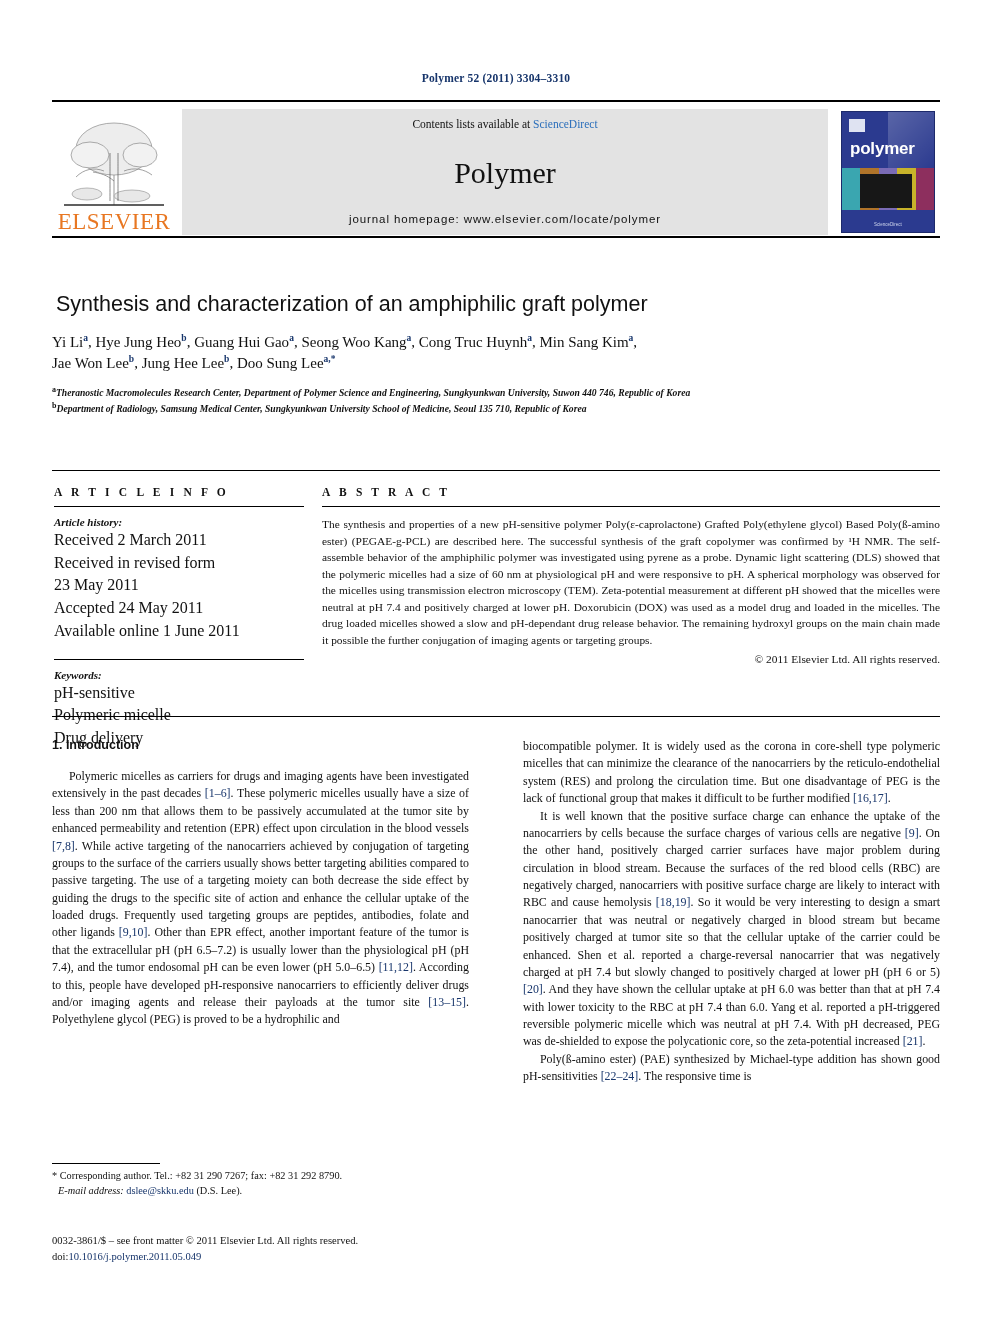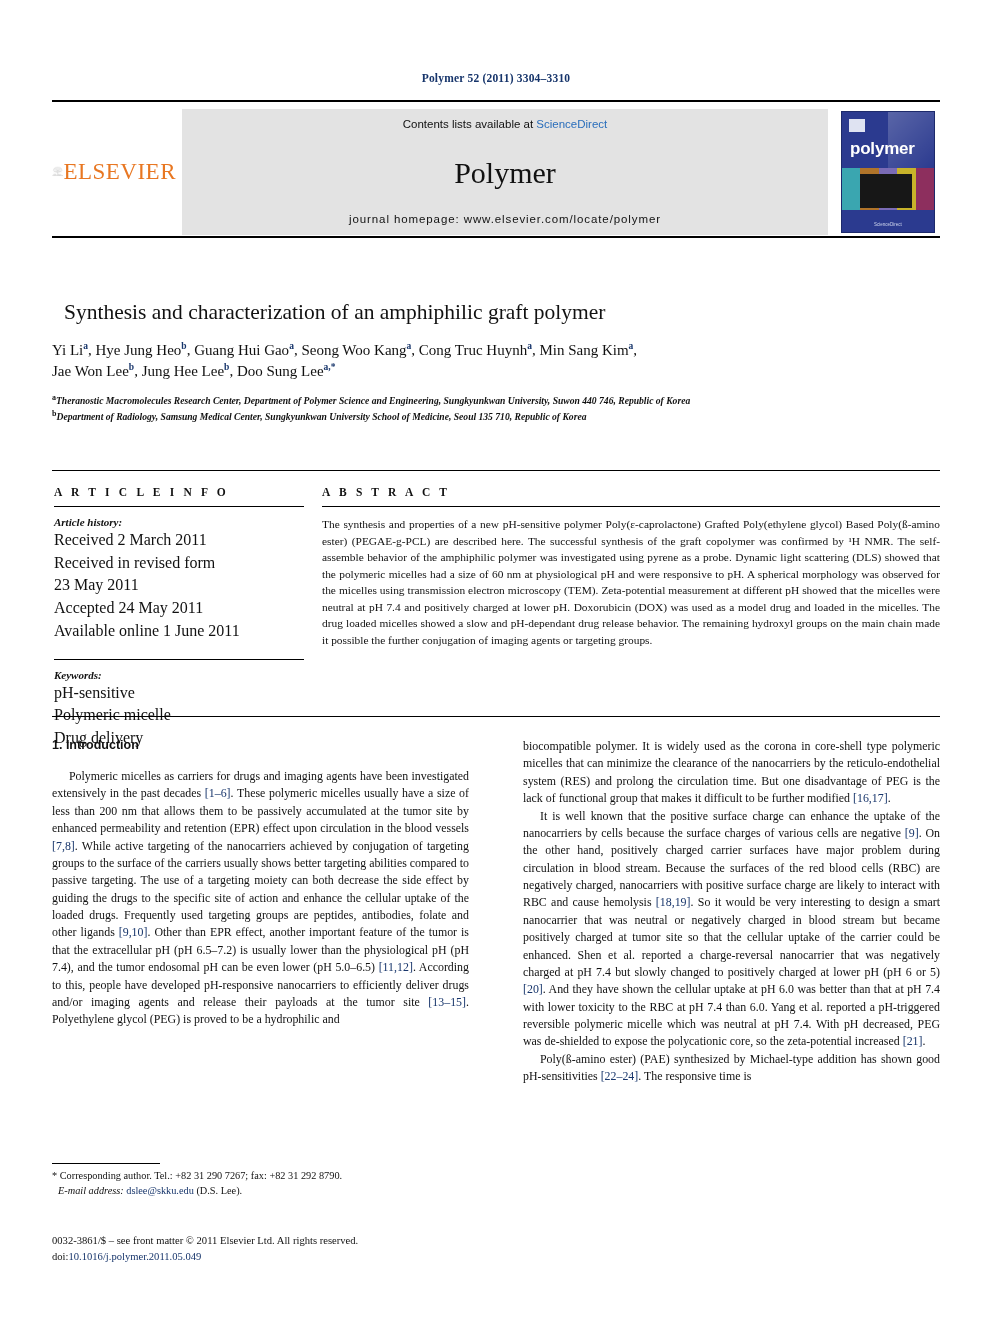--- a/index.html
+++ b/index.html
@@ -46,21 +46,21 @@
   }
   .masthead-inner {
     display: flex;
     align-items: stretch;
     height: 126px;
   }
   .elsevier-block {
     width: 124px;
     flex: 0 0 124px;
     display: flex;
-    flex-direction: row;
+    flex-direction: column;
     justify-content: flex-end;
     align-items: center;
     padding-bottom: 2px;
   }
   .tree-svg { display:block; }
   .elsevier-word {
     font-family: "Liberation Serif", serif;
     font-size: 23px;
     letter-spacing: 0.5px;
     color: #e87722;
@@ -72,21 +72,21 @@
     background: #e3e3e3;
     margin-left: 6px;
     margin-right: 8px;
     display: flex;
     flex-direction: column;
     align-items: center;
     justify-content: space-between;
     padding: 9px 0 10px 0;
   }
   .sd-line {
-    font-family: Liberation Sans, sans-serif;
+    font-family: Liberation Serif, serif;
     font-size: 11.5px;
     color: #111;
   }
   .sd-link { color: #2a6ebb; }
   .journal-name {
     font-family: "Liberation Serif", serif;
     font-size: 30px;
     color: #111;
     line-height: 1;
     margin-top: 2px;
@@ -144,25 +144,25 @@
   }
   .masthead-rule {
     position: absolute;
     top: 236px; left: 52px; width: 888px;
     border-top: 2.5px solid #000;
   }
 
   
   .title-block { position: absolute; top: 286px; left: 52px; width: 860px; }
   .art-title {
-    font-family: Liberation Serif, serif;
+    font-family: Liberation Sans, sans-serif;
     font-size: 21.5px;
     line-height: 1.33;
     color: #111;
-    margin: 12px;
+    margin: 4px;
     font-weight: normal;
   }
   .authors {
     margin-top: 13px;
     font-size: 15px;
     line-height: 1.42;
     color: #111;
   }
   .authors sup { color: #17356b; font-size: 9.5px; font-weight: bold; }
   .affils { margin-top: 10px; }
@@ -359,20 +359,21 @@
     <div class="info-sub">Keywords:</div>
     <div class="info-item">pH-sensitive</div>
     <div class="info-item">Polymeric micelle</div>
     <div class="info-item">Drug delivery</div>
   </div>
 
   <div class="abs-col">
     <div class="sec-head">A B S T R A C T</div>
     <div class="thin-rule"></div>
     <p class="abs-text">The synthesis and properties of a new pH-sensitive polymer Poly(ε-caprolactone) Grafted Poly(ethylene glycol) Based Poly(ß-amino ester) (PEGAE-g-PCL) are described here. The successful synthesis of the graft copolymer was confirmed by ¹H NMR. The self-assemble behavior of the amphiphilic polymer was investigated using pyrene as a probe. Dynamic light scattering (DLS) showed that the polymeric micelles had a size of 60 nm at physiological pH and were responsive to pH. A spherical morphology was observed for the micelles using transmission electron microscopy (TEM). Zeta-potential measurement at different pH showed that the micelles were neutral at pH 7.4 and positively charged at lower pH. Doxorubicin (DOX) was used as a model drug and loaded in the micelles. The drug loaded micelles showed a slow and pH-dependant drug release behavior. The remaining hydroxyl groups on the main chain made it possible the further conjugation of imaging agents or targeting groups.</p>
+    <div class="abs-copy">© 2011 Elsevier Ltd. All rights reserved.</div>
   </div>
 
   <div class="infoline-bottom"></div>
 
   <div class="body-wrap">
     <div class="col">
       <div class="h2">1. Introduction</div>
       <p class="p">
         <span>Polymeric micelles as carriers for drugs and imaging agents have been investigated extensively in the past decades <span class="ref" style="color: rgb(23, 53, 107);">[1–6]</span>. These polymeric micelles usually have a size of less than 200 nm that allows them to be passively accumulated at the tumor site by enhanced permeability and retention (EPR) effect upon circulation in the blood vessels <span class="ref" style="color: rgb(23, 53, 107);">[7,8]</span>. While active targeting of the nanocarriers achieved by conjugation of targeting groups to the surface of the carriers usually shows better targeting abilities compared to passive targeting. The use of a targeting moiety can both decrease the side effect by guiding the drugs to the specific site of action and enhance the cellular uptake of the loaded drugs. Frequently used targeting groups are peptides, antibodies, folate and other ligands <span class="ref" style="color: rgb(23, 53, 107);">[9,10]</span>. Other than EPR effect, another important feature of the tumor is that the extracellular pH (pH 6.5–7.2) is usually lower than the physiological pH (pH 7.4), and the tumor endosomal pH can be even lower (pH 5.0–6.5) <span class="ref" style="color: rgb(23, 53, 107);">[11,12]</span>. According to this, people have developed pH-responsive nanocarriers to efficiently deliver drugs and/or imaging agents and release their payloads at the tumor site <span class="ref" style="color: rgb(23, 53, 107);">[13–15]</span>. Polyethylene glycol (PEG) is proved to be a hydrophilic and</span>
       </p>

